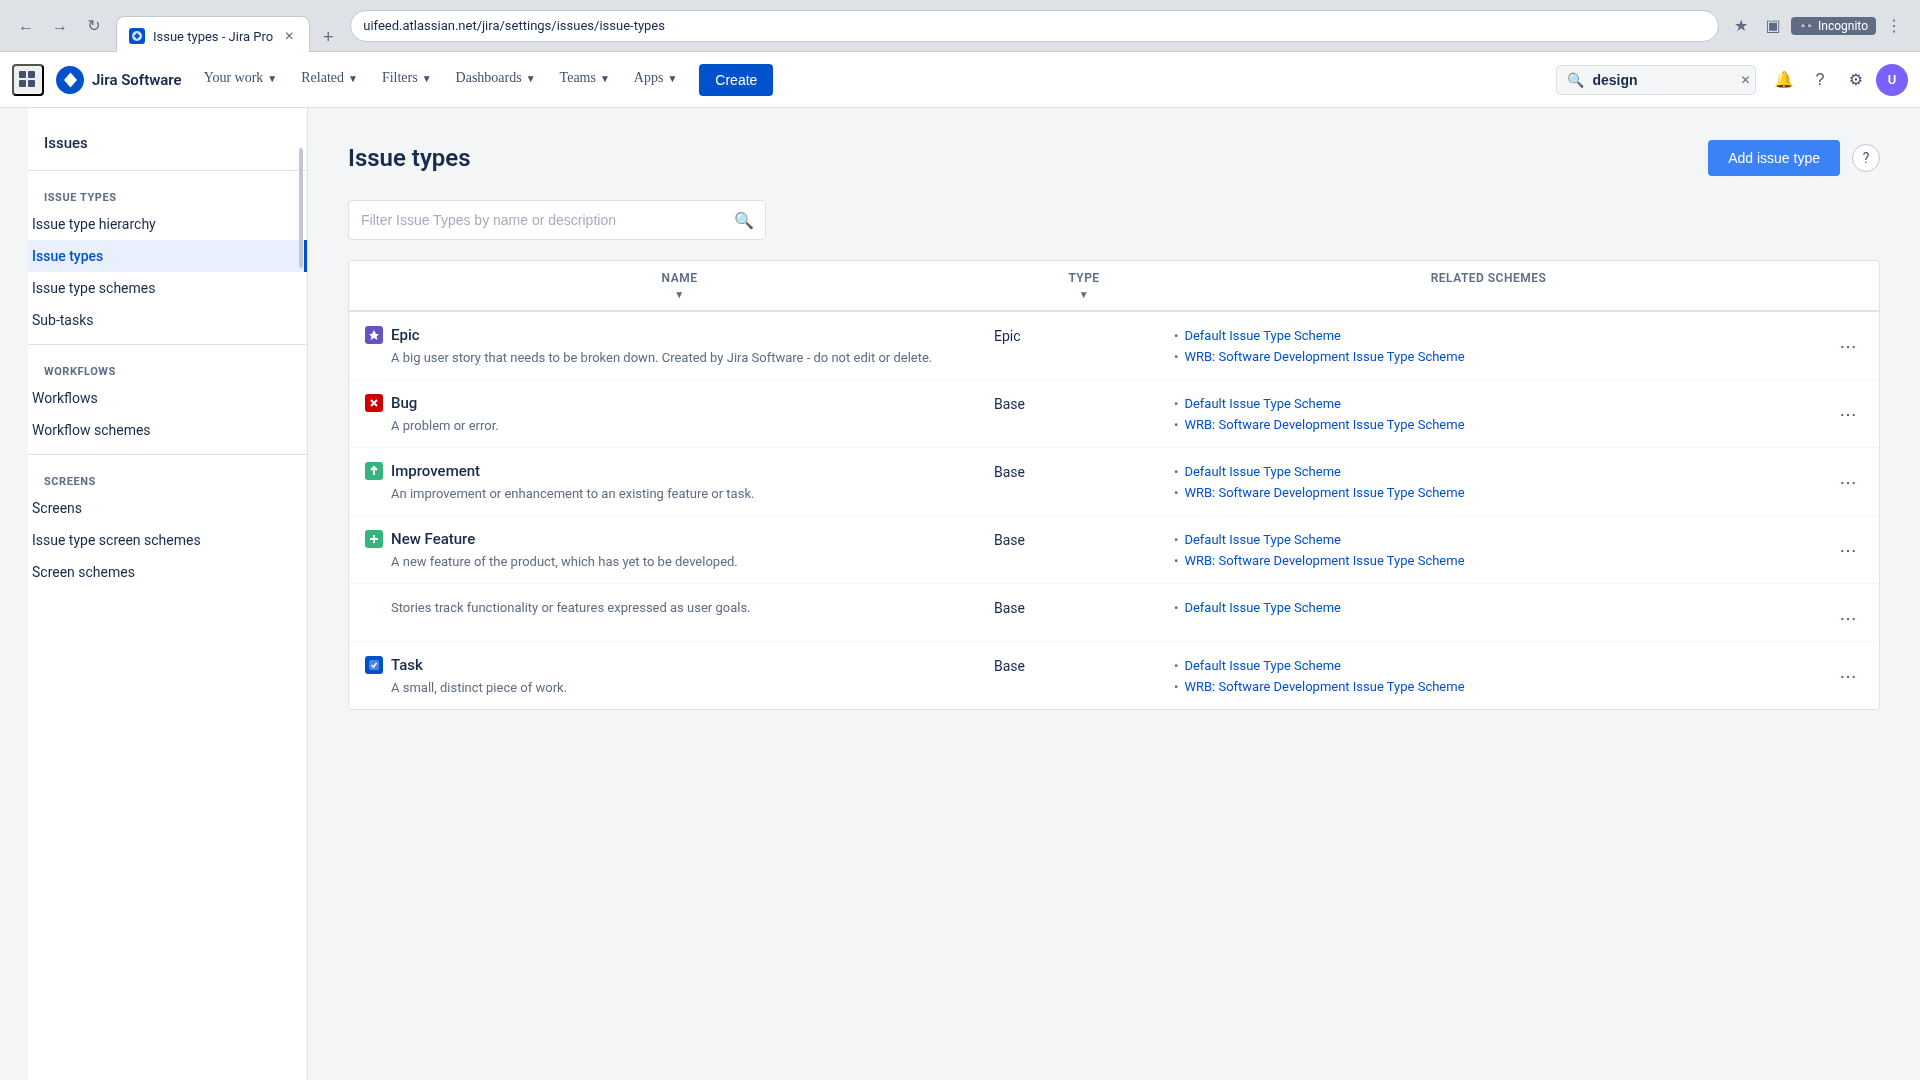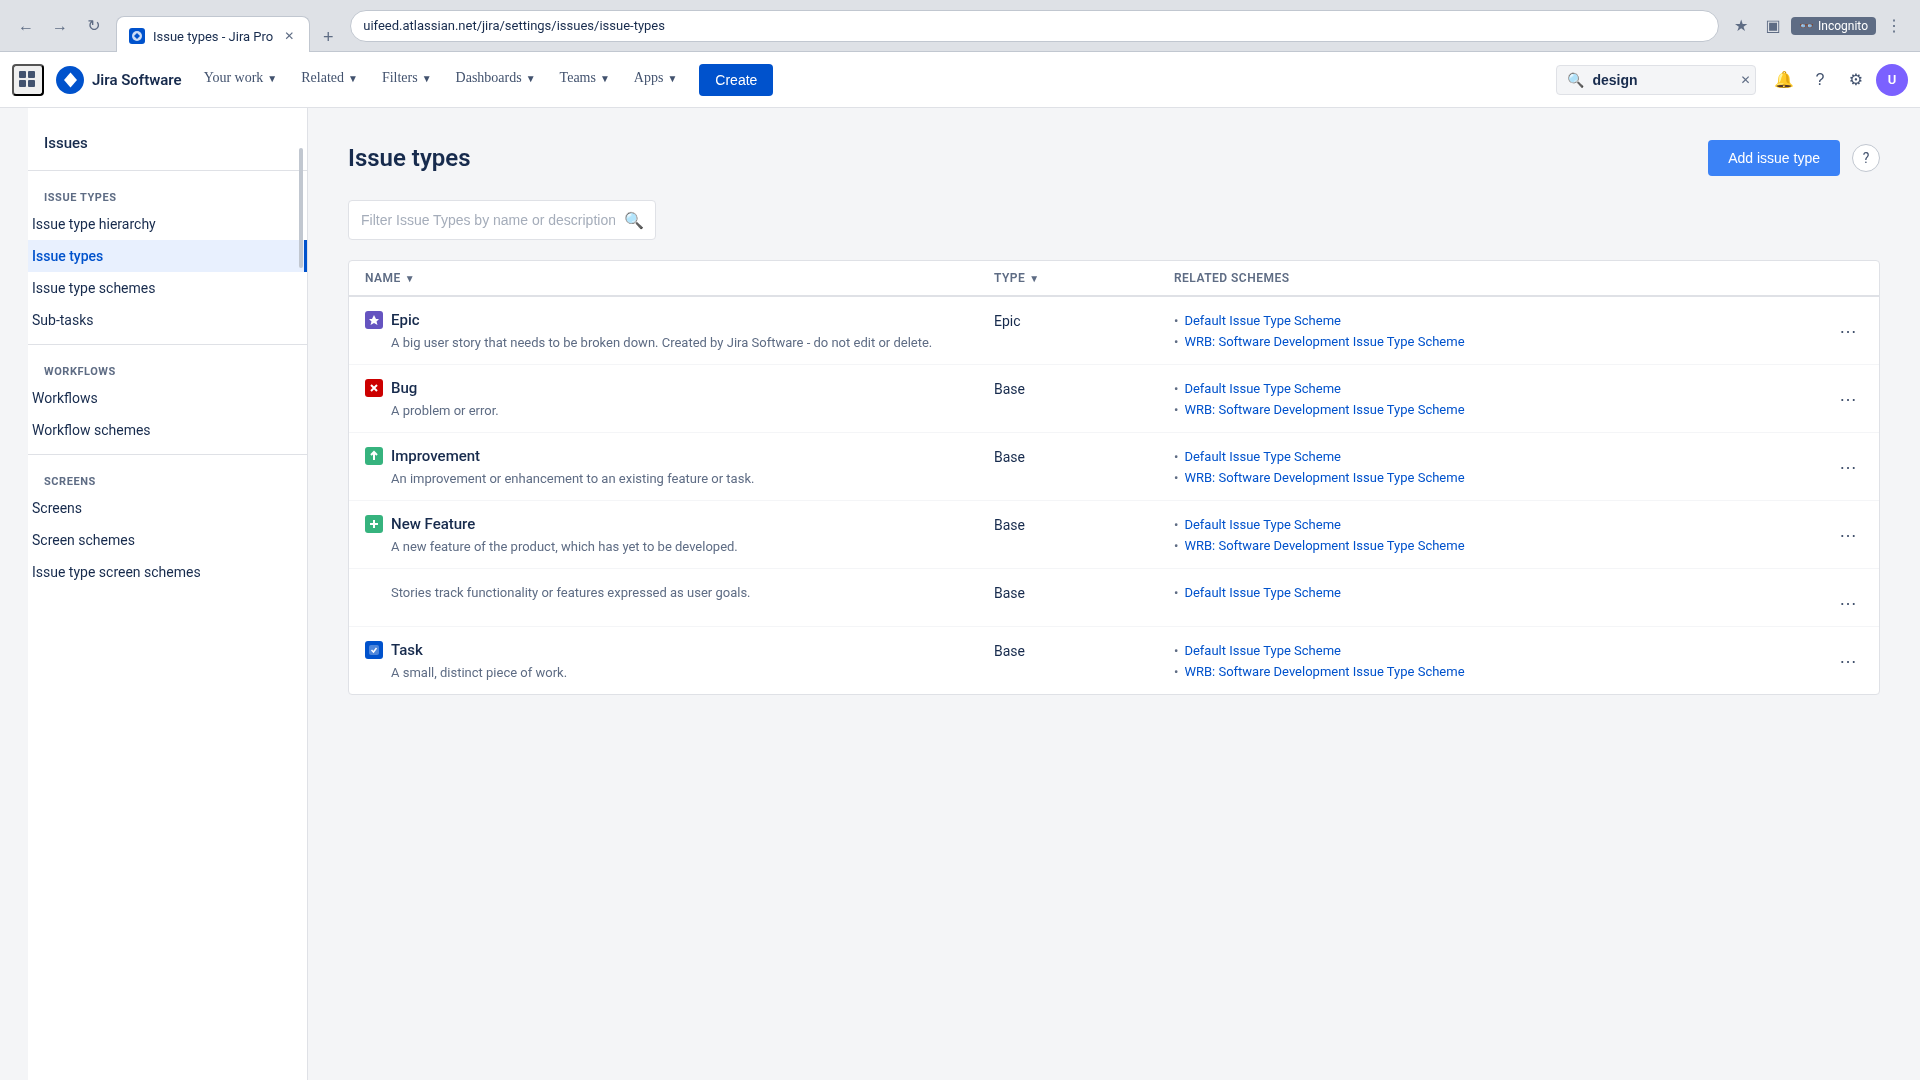--- a/index.html
+++ b/index.html
@@ -54,28 +54,28 @@
     .main-content { flex: 1; overflow-y: auto; padding: 32px 40px; background: #f4f5f7; }
     .page-header { display: flex; align-items: center; justify-content: space-between; margin-bottom: 24px; }
     .page-title { font-size: 24px; font-weight: 600; color: #172b4d; }
     .header-actions { display: flex; align-items: center; gap: 12px; }
     .add-issue-btn { background: #3b82f6; color: #fff; border: none; border-radius: 4px; padding: 10px 20px; font-size: 14px; font-weight: 500; cursor: pointer; }
     .help-icon { width: 28px; height: 28px; border-radius: 50%; border: 1px solid #c1c7d0; background: #fff; display: flex; align-items: center; justify-content: center; color: #42526e; font-size: 14px; cursor: pointer; }
 
     
     .filter-bar { margin-bottom: 20px; }
     .filter-input-wrapper { position: relative; display: inline-flex; align-items: center; }
-    .filter-input { width: 308px; height: 40px; border: 1px solid #dfe1e6; border-radius: 4px; padding: 0 40px 0 12px; font-size: 14px; color: #172b4d; background: #fff; outline: none; }
+    .filter-input { width: 418px; height: 40px; border: 1px solid #dfe1e6; border-radius: 4px; padding: 0 40px 0 12px; font-size: 14px; color: #172b4d; background: #fff; outline: none; }
     .filter-input::placeholder { color: #a5adba; }
     .filter-icon { position: absolute; right: 12px; color: #a5adba; font-size: 16px; }
 
     
     .issues-table { background: #fff; border-radius: 4px; border: 1px solid #dfe1e6; width: 100%; }
     .table-header { display: grid; grid-template-columns: 1fr 180px 1fr 60px; padding: 10px 16px; border-bottom: 2px solid #dfe1e6; }
-    .th { font-size: 12px; font-weight: 600; color: #5e6c84; text-transform: uppercase; letter-spacing: 0.04em; display: flex; align-items: center; gap: 4px; cursor: pointer; }
+    .th { font-size: 12px; font-weight: 600; color: #5e6c84; text-transform: uppercase; letter-spacing: 0.04em; display: flex; align-items: center; gap: 4px; cursor: pointer; flex-direction: column; }
     .sort-icon { font-size: 10px; color: #5e6c84; }
     .table-row { display: grid; grid-template-columns: 1fr 180px 1fr 60px; padding: 14px 16px; border-bottom: 1px solid #f4f5f7; align-items: start; }
     .table-row:last-child { border-bottom: none; }
     .issue-name-cell { display: flex; flex-direction: column; gap: 4px; }
     .issue-name-row { display: flex; align-items: center; gap: 8px; }
     .issue-icon { width: 18px; height: 18px; border-radius: 3px; display: flex; align-items: center; justify-content: center; font-size: 11px; font-weight: 700; flex-shrink: 0; }
     .issue-icon.epic { background: #6554c0; color: #fff; }
     .issue-icon.bug { background: #cc0000; color: #fff; }
     .issue-icon.improvement { background: #36b37e; color: #fff; }
     .issue-icon.new-feature { background: #36b37e; color: #fff; }
@@ -212,24 +212,24 @@
     </div>
     <div class="sidebar-item">
       <span>Workflow schemes</span>
     </div>
     <div class="sidebar-divider"></div>
     <div class="sidebar-section-title">SCREENS</div>
     <div class="sidebar-item">
       <span>Screens</span>
     </div>
     <div class="sidebar-item">
+      <span>Issue type screen schemes</span>
+    </div>
+    <div class="sidebar-item">
       <span>Screen schemes</span>
-    </div>
-    <div class="sidebar-item">
-      <span>Issue type screen schemes</span>
     </div>
     <div class="sidebar-scroll-indicator">
       <div class="sidebar-scroll-thumb"></div>
     </div>
   </aside>
 
   <main class="main-content">
     <div class="page-header">
       <h1 class="page-title">Issue types</h1>
       <div class="header-actions">

